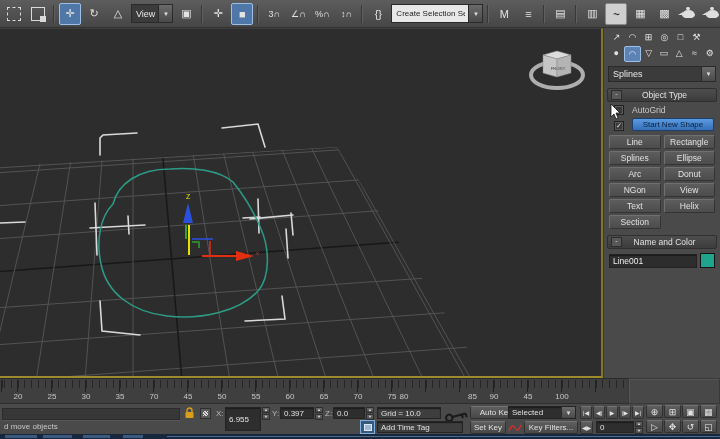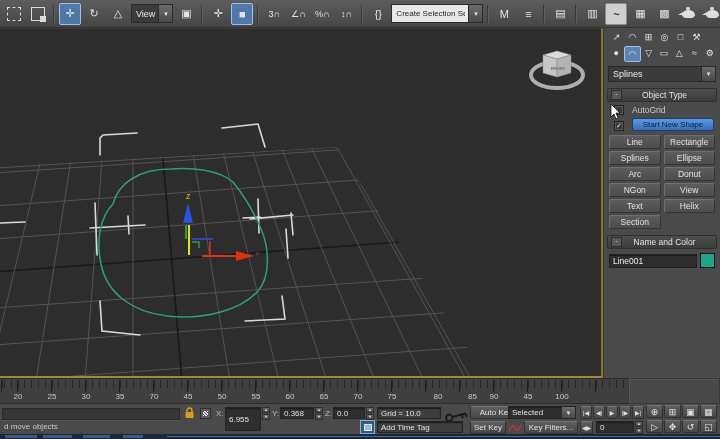--- a/index.html
+++ b/index.html
@@ -308,21 +308,21 @@
       <span class="tl-num" style="left: 86px;">30</span>
       <span class="tl-num" style="left: 120px;">35</span>
       <span class="tl-num" style="left: 154px;">70</span>
       <span class="tl-num" style="left: 188px;">45</span>
       <span class="tl-num" style="left: 222px;">50</span>
       <span class="tl-num" style="left: 256px;">55</span>
       <span class="tl-num" style="left: 290px;">60</span>
       <span class="tl-num" style="left: 324px;">65</span>
       <span class="tl-num" style="left: 358px;">70</span>
       <span class="tl-num" style="left: 392px;">75</span>
-      <span class="tl-num" style="left: 438px;">80</span>
+      <span class="tl-num" style="left: 404px;">80</span>
       <span class="tl-num" style="left: 460px; padding-left: 25px;">85</span>
       <span class="tl-num" style="left: 494px;">90</span>
       <span class="tl-num" style="left: 528px;">45</span>
       <span class="tl-num" style="left: 562px;">100</span>
     </div>
   <div class="tl-corner"></div>
 
   <div class="statusbar">
     <div class="track-strip"></div>
 
@@ -335,21 +335,21 @@
     </div>
 
     <span class="slabel" style="left:216px;top:5px">X:</span>
     <div class="field" style="left:225px;top:3px;width:36px;height:24px">6.955</div>
     <div class="spin" style="left:262px;top:3px">
         <i>▲</i>
         <i>▼</i>
       </div>
 
     <span class="slabel" style="left:272px;top:5px">Y:</span>
-    <div class="field" style="left:280px;top:3px;width:34px;height:12px">0.368</div>
+    <div class="field" style="left:280px;top:3px;width:34px;height:12px">0.397</div>
     <div class="spin" style="left:315px;top:3px">
         <i>▲</i>
         <i>▼</i>
       </div>
 
     <span class="slabel" style="left:325px;top:5px">Z:</span>
     <div class="field" style="left:333px;top:3px;width:32px;height:12px">0.0</div>
     <div class="spin" style="left:366px;top:3px">
         <i>▲</i>
         <i>▼</i>

